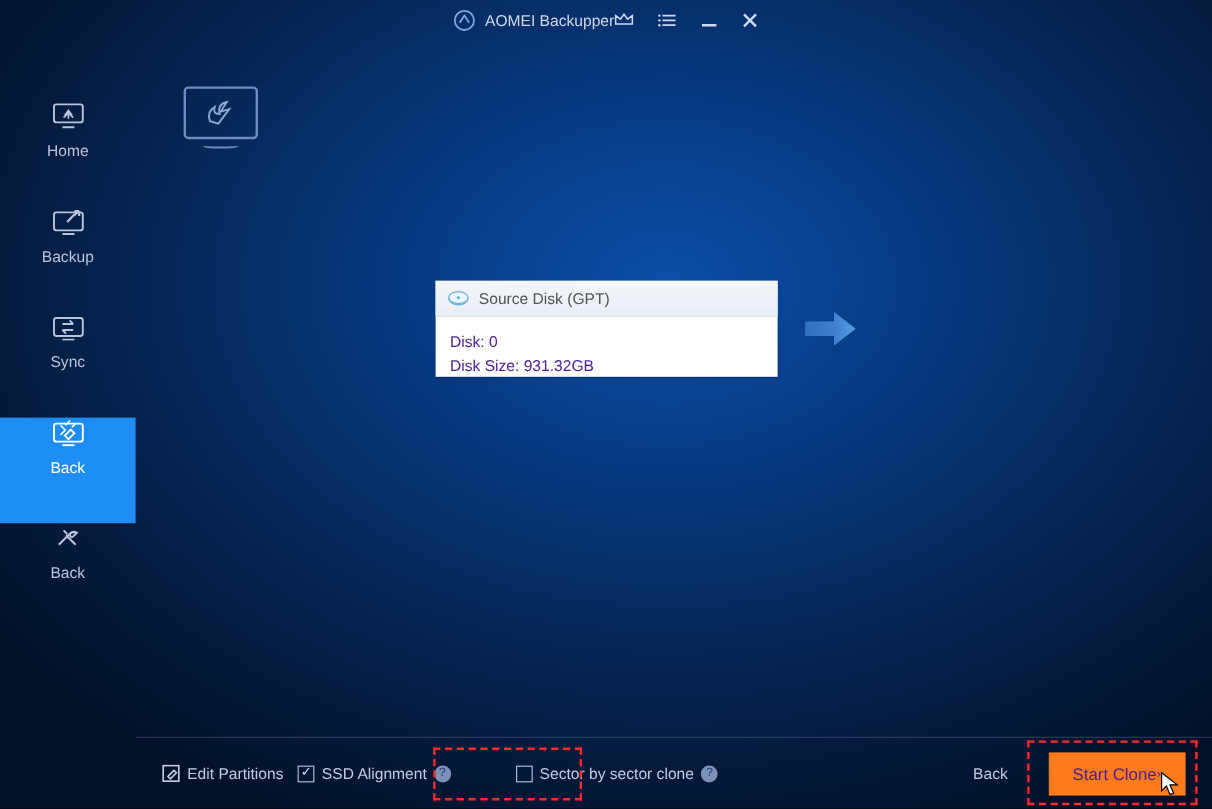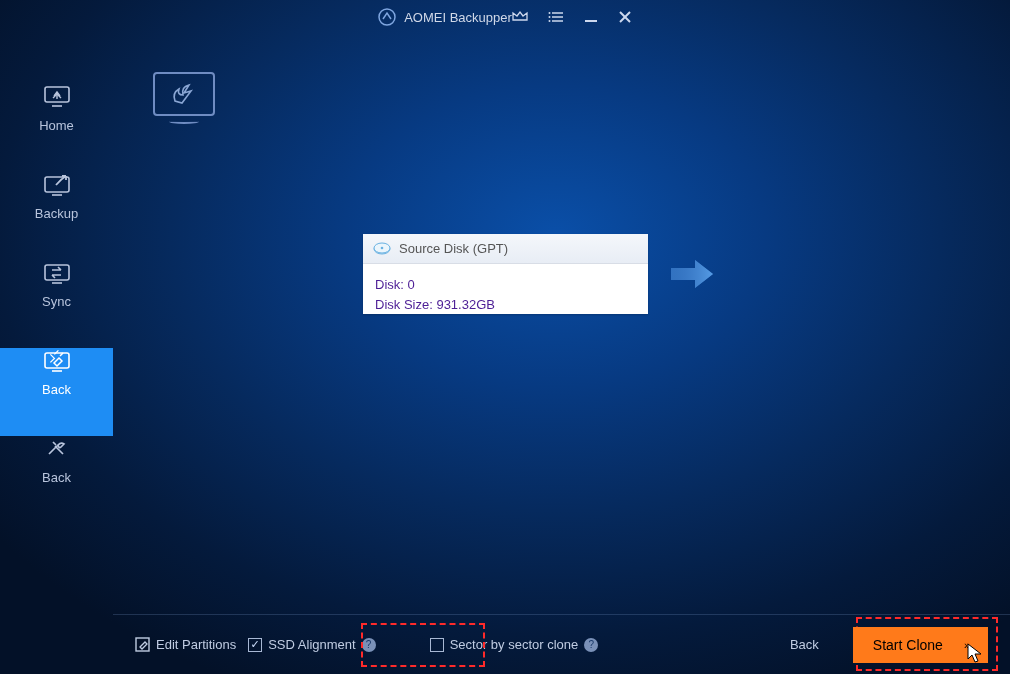--- a/index.html
+++ b/index.html
@@ -58,22 +58,22 @@
 .bottombar {
   position: absolute; left: 0; right: 0; bottom: 0; height: 60px;
   border-top: 1px solid rgba(120,150,200,.25);
   display: flex; align-items: center; padding: 0 22px; gap: 16px; font-size: 13px; color: #c0cce2;
 }
 .bb-left { display: flex; align-items: center; gap: 12px; }
 .bb-item { display: flex; align-items: center; gap: 6px; cursor: pointer; }
 .spacer { flex: 1; }
 .back-btn { margin-right: 18px; cursor: pointer; color: #c0cce2; }
 .start-btn {
-  background: #ff7a1a; color: #000000; border: none; padding: 10px 20px; font-size: 14px;
-  display: flex; align-items: center; gap: 21px; cursor: pointer; position: relative;
+  background: #ff7a1a; color: #4c1d95; border: none; padding: 10px 20px; font-size: 14px;
+  display: flex; align-items: center; gap: 0; cursor: pointer; position: relative;
 }
 .chev { font-size: 11px; letter-spacing: -2px; }
 .help-q { width:14px; height:14px; border-radius:50%; background:#7a91b8; color:#1a3a6a; font-size:10px; display:inline-flex; align-items:center; justify-content:center; }
 
 .highlight-ssd {
   position: absolute; border: 2px dashed #ff2a2a; pointer-events: none;
   left: 248px; width: 124px; top: 8px; height: 44px;
 }
 .highlight-start {
   position: absolute; border: 2px dashed #ff2a2a; pointer-events: none;

